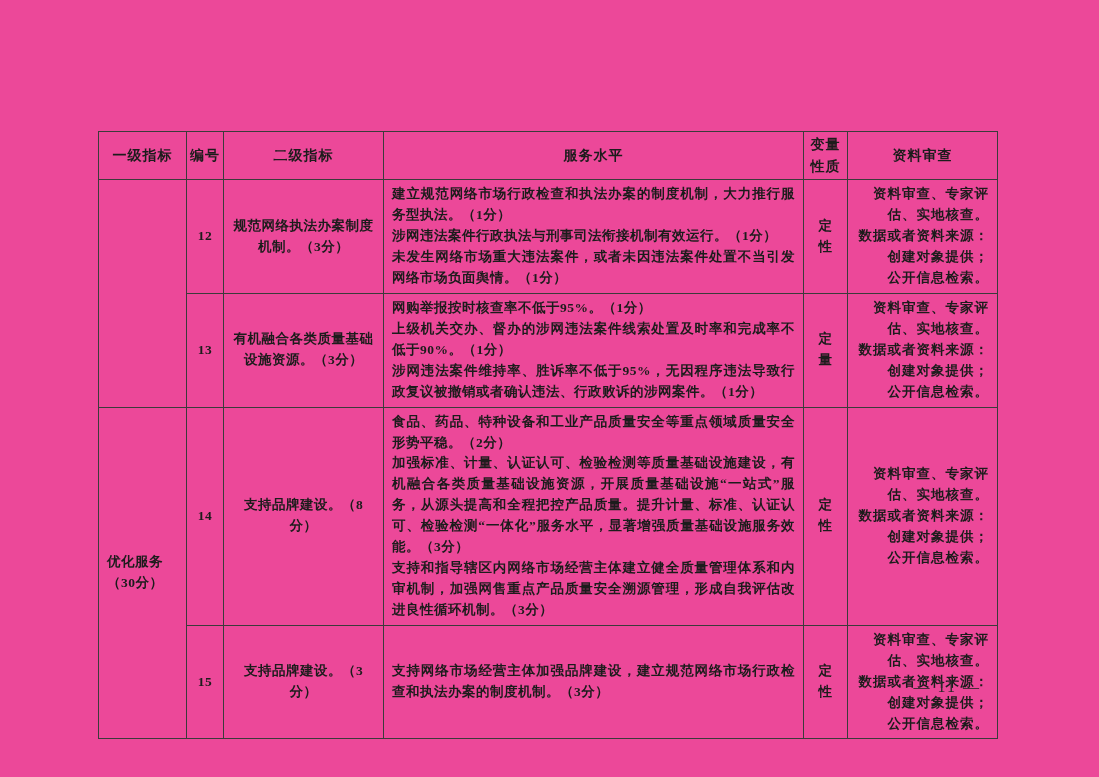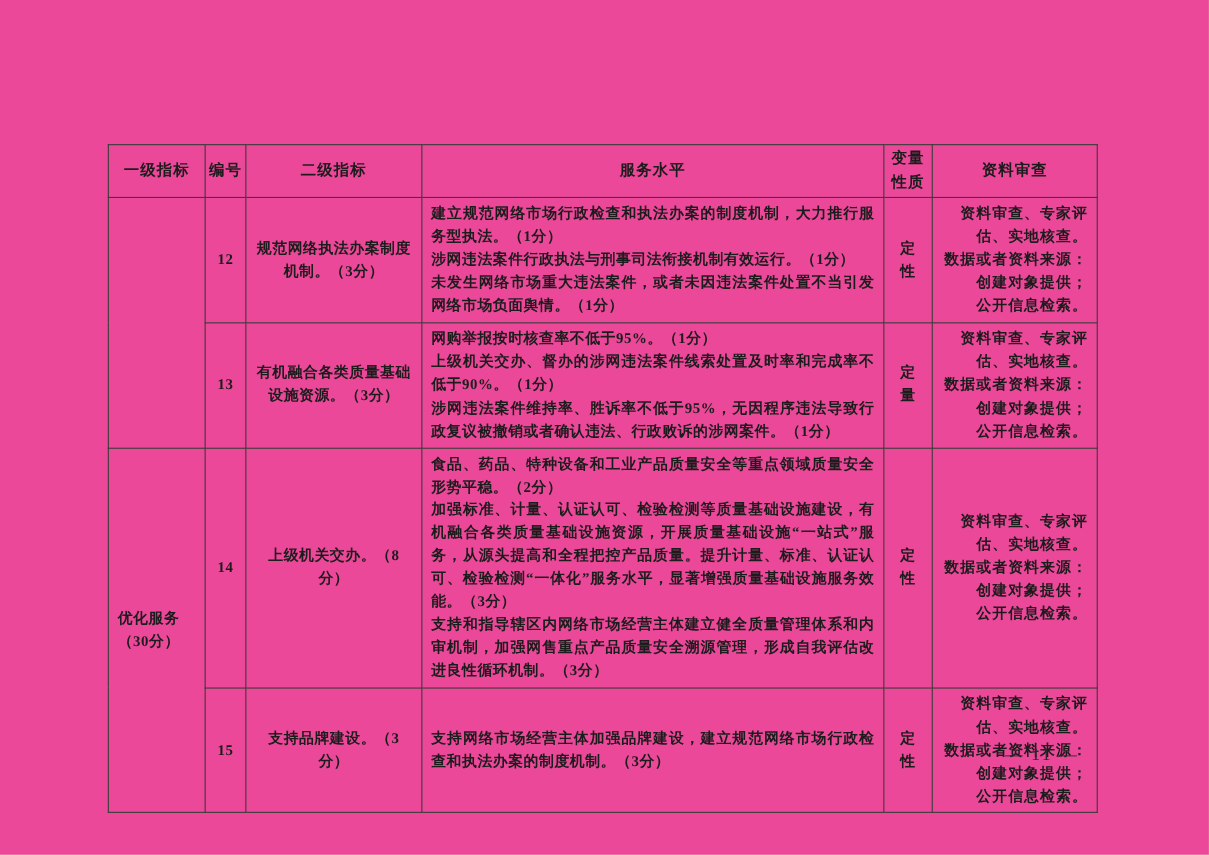--- a/index.html
+++ b/index.html
@@ -113,21 +113,21 @@
           <div class="line">数据或者资料来源：</div>
           <div class="line">创建对象提供；</div>
           <div class="line">公开信息检索。</div>
         </td>
       </tr>
 
       <tr class="h-r14">
         <td class="group" rowspan="2">优化服务
 （30分）</td>
         <td class="center">14</td>
-        <td class="indicator">上级机关交办。（8分）</td>
+        <td class="indicator">支持品牌建设。（8分）</td>
         <td class="desc">
           <div class="line">食品、药品、特种设备和工业产品质量安全等重点领域质量安全形势平稳。（2分）</div>
           <div class="line">加强标准、计量、认证认可、检验检测等质量基础设施建设，有机融合各类质量基础设施资源，开展质量基础设施“一站式”服务，从源头提高和全程把控产品质量。提升计量、标准、认证认可、检验检测“一体化”服务水平，显著增强质量基础设施服务效能。（3分）</div>
           <div class="line">支持和指导辖区内网络市场经营主体建立健全质量管理体系和内审机制，加强网售重点产品质量安全溯源管理，形成自我评估改进良性循环机制。（3分）</div>
         </td>
         <td class="center">定性</td>
         <td class="eval">
           <div class="line">资料审查、专家评估、实地核查。</div>
           <div class="line">数据或者资料来源：</div>
           <div class="line">创建对象提供；</div>

